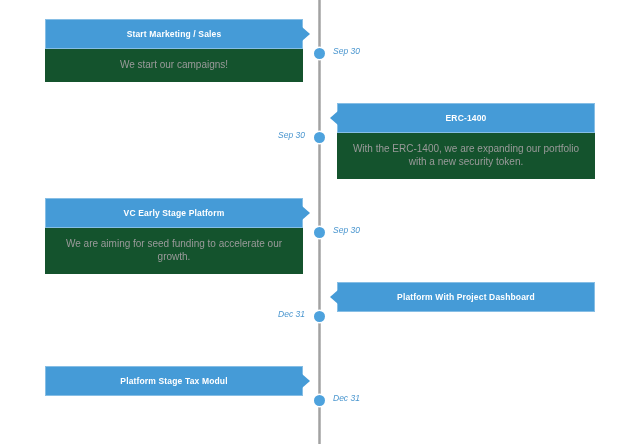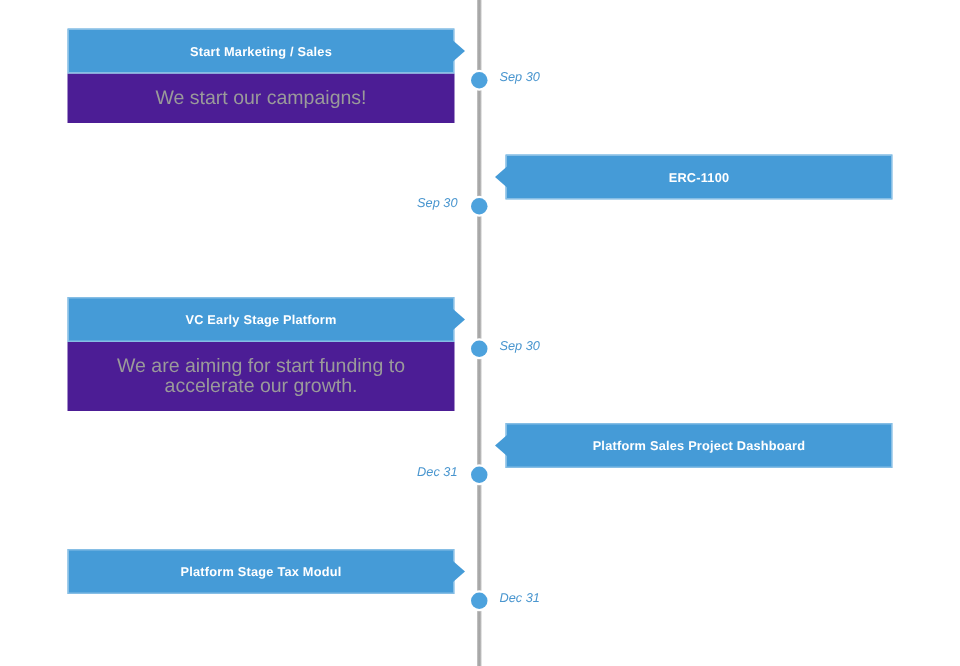--- a/index.html
+++ b/index.html
@@ -70,23 +70,23 @@
   .tl-item.left .tl-head .nub {
     right: -7px;
     border-left: 8px solid #459bd7;
   }
   .tl-item.right .tl-head .nub {
     left: -7px;
     border-right: 8px solid #459bd7;
   }
 
   .tl-body {
-    background: #4c1d95;
+    background: #14532d;
     color: #9a9a9a;
-    font-size: 13px;
+    font-size: 10px;
     line-height: 13px;
     text-align: center;
     padding: 9px 14px 11px 14px;
     box-sizing: border-box;
   }
 
   
   .tl-dot {
     position: absolute;
     left: 314px;
@@ -125,44 +125,45 @@
       </div>
       <div class="tl-body">We start our campaigns!</div>
     </div>
     <div class="tl-dot"></div>
     <div class="tl-date">Sep 30</div>
   </div>
 
   <div class="tl-item right" style="top:103px">
     <div class="tl-card">
       <div class="tl-head">
-        <span>ERC-1100</span>
+        <span>ERC-1400</span>
         <span class="nub"></span>
       </div>
+      <div class="tl-body">With the ERC-1400, we are expanding our portfolio with a new security token.</div>
     </div>
     <div class="tl-dot"></div>
     <div class="tl-date">Sep 30</div>
   </div>
 
   <div class="tl-item left" style="top:198px">
     <div class="tl-card">
       <div class="tl-head">
         <span>VC Early Stage Platform</span>
         <span class="nub"></span>
       </div>
-      <div class="tl-body">We are aiming for start funding to accelerate our growth.</div>
+      <div class="tl-body">We are aiming for seed funding to accelerate our growth.</div>
     </div>
     <div class="tl-dot"></div>
     <div class="tl-date">Sep 30</div>
   </div>
 
   <div class="tl-item right" style="top:282px">
     <div class="tl-card">
       <div class="tl-head">
-        <span>Platform Sales Project Dashboard</span>
+        <span>Platform With Project Dashboard</span>
         <span class="nub"></span>
       </div>
     </div>
     <div class="tl-dot"></div>
     <div class="tl-date">Dec 31</div>
   </div>
 
   <div class="tl-item left" style="top:366px">
     <div class="tl-card">
       <div class="tl-head">

